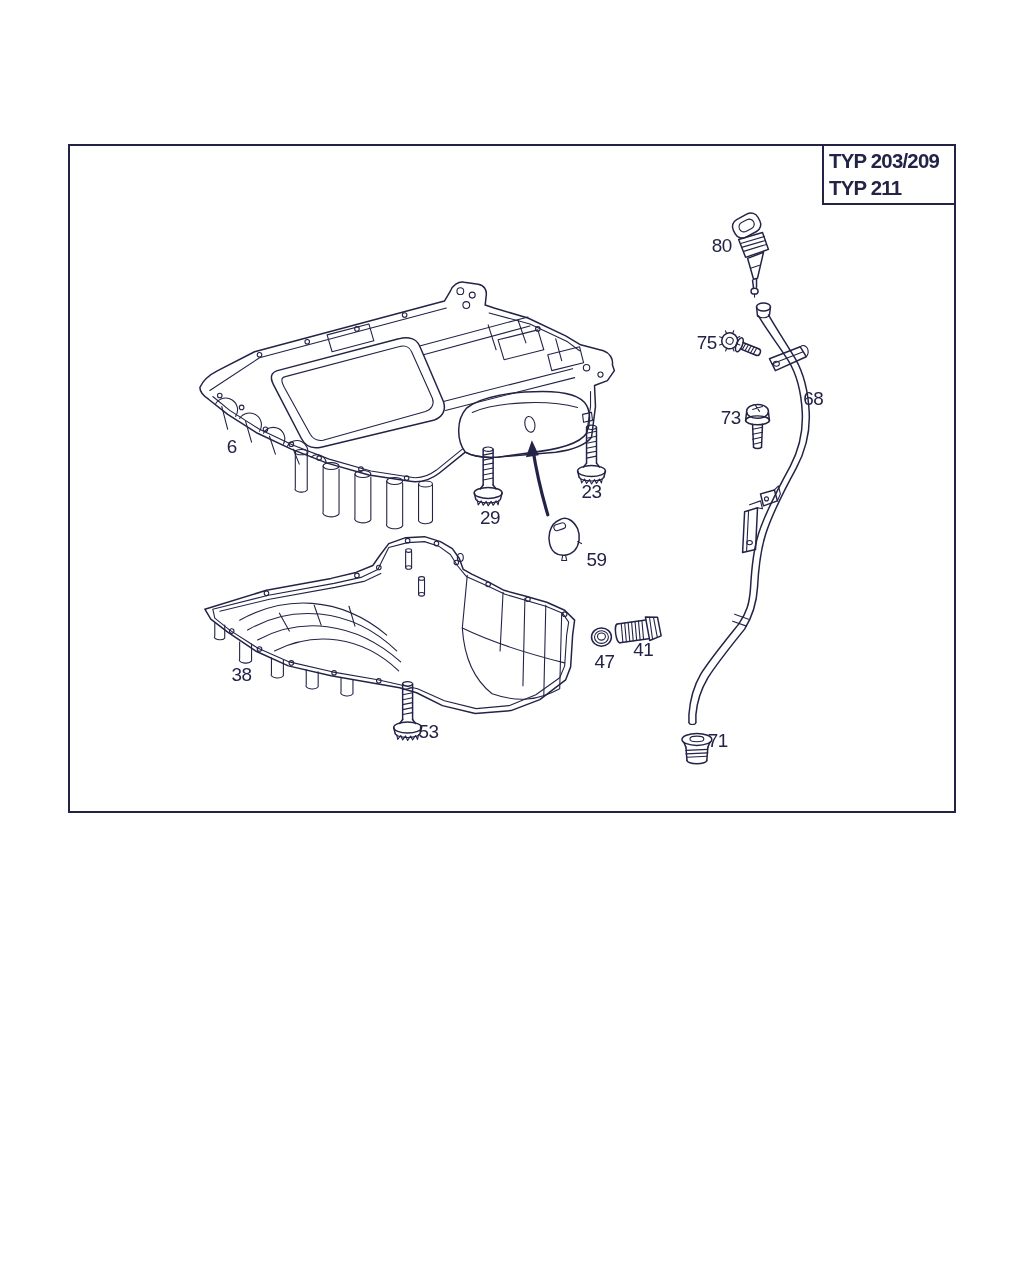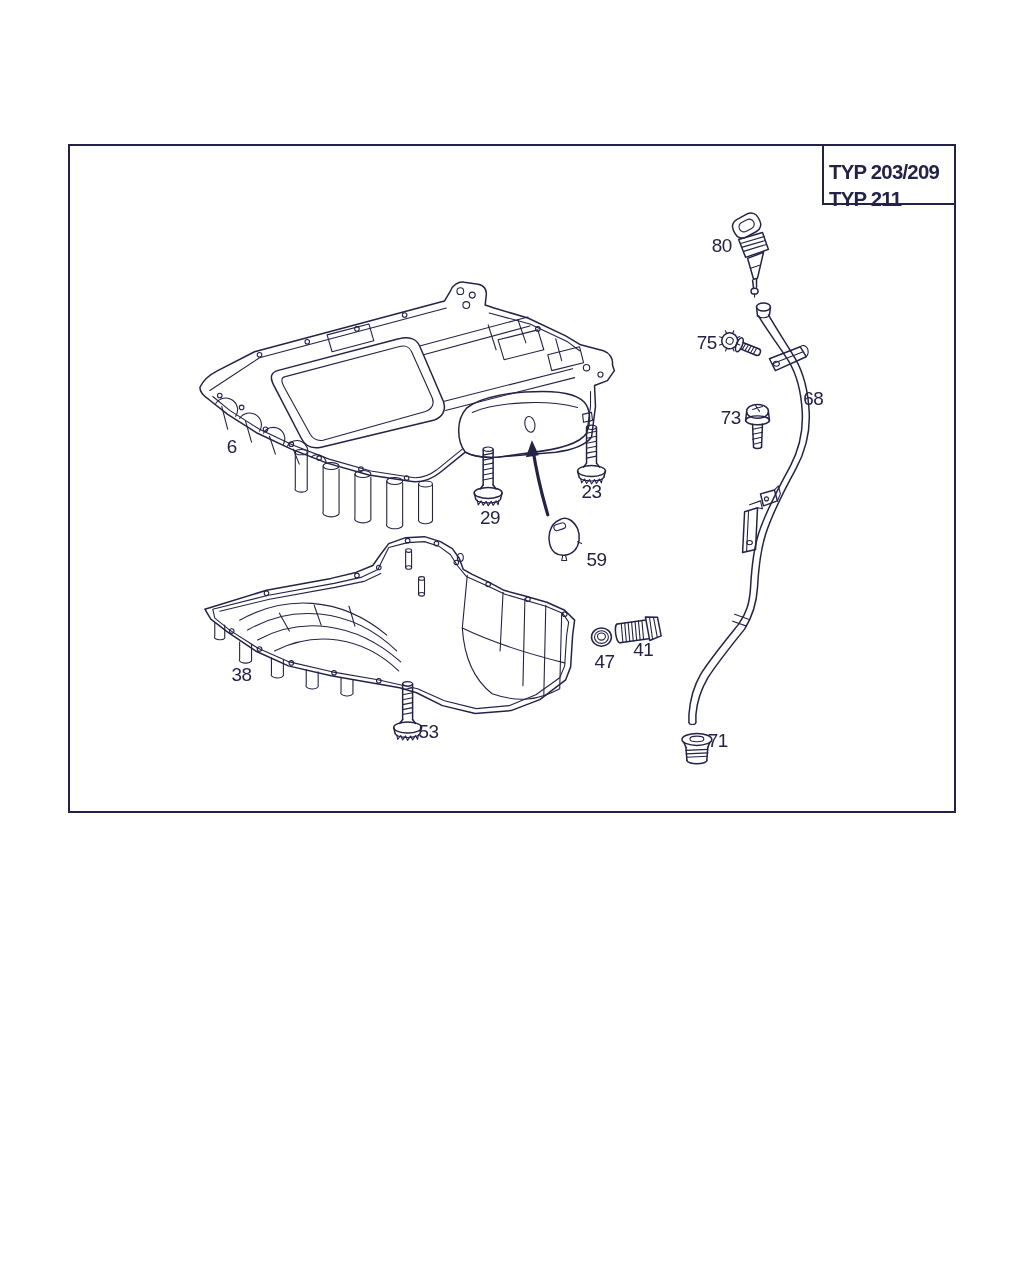--- a/index.html
+++ b/index.html
@@ -3,21 +3,21 @@
 <meta charset="utf-8">
 <style>
   html,body{margin:0;padding:0;background:#ffffff;}
   .page{position:relative;width:1024px;height:1280px;background:#ffffff;overflow:hidden;
         font-family:"Liberation Sans",sans-serif;}
   .frame{position:absolute;left:68px;top:144px;width:888px;height:669px;
          border:2px solid #232347;box-sizing:border-box;background:#ffffff;}
   .frame svg{position:absolute;left:0;top:0;width:884px;height:665px;display:block;}
   .typ-box{position:absolute;top:-2px;right:-2px;width:134px;height:61px;
            border:2px solid #232347;box-sizing:border-box;background:#ffffff;
-           padding:12px 0 0 5px;z-index:5;margin-left:44px;}
+           padding:1px 0 0 5px;z-index:5;margin-left:44px;}
   .typ-line{font-size:21px;font-weight:bold;color:#232347;line-height:27px;
             letter-spacing:-0.8px;white-space:nowrap;transform:scaleX(0.97);
             transform-origin:left center;}
   
   .ink{stroke:#232347;fill:none;stroke-width:1.5;stroke-linecap:round;stroke-linejoin:round;}
   .fine{stroke:#232347;fill:none;stroke-width:1.1;stroke-linecap:round;stroke-linejoin:round;}
   .hole{stroke:#232347;fill:none;stroke-width:1.1;}
   .lbl{font-family:"Liberation Sans",sans-serif;font-size:19px;fill:#232347;
        letter-spacing:-0.5px;}
 </style>

